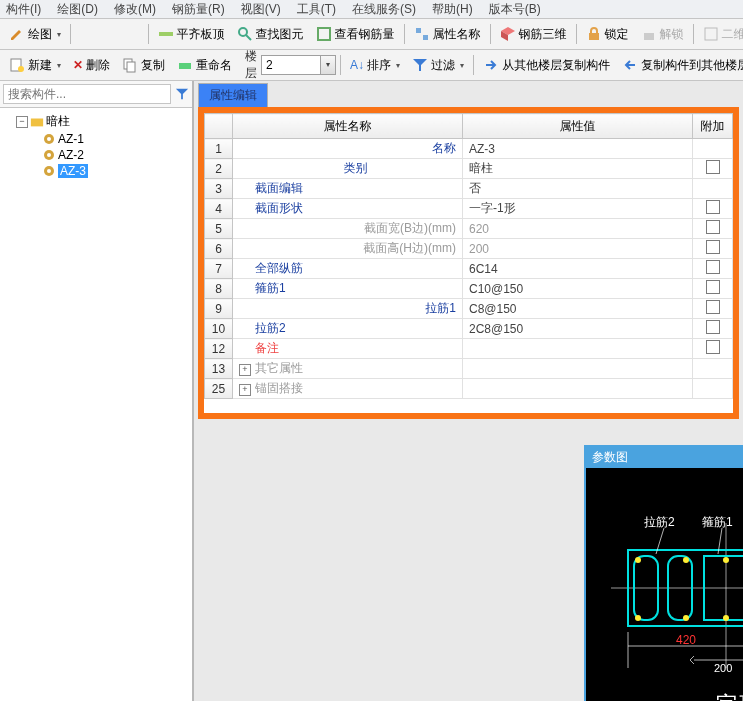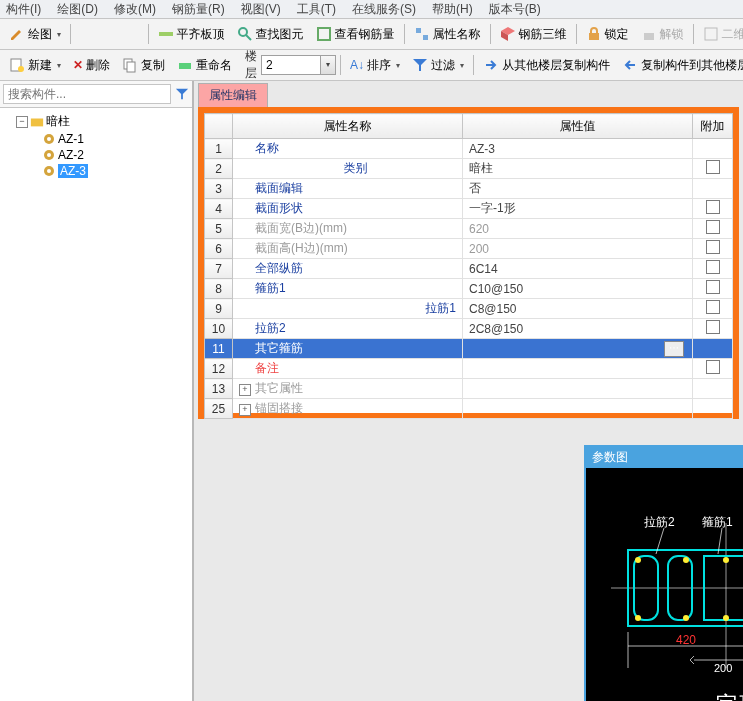--- a/index.html
+++ b/index.html
@@ -15,30 +15,30 @@
   .search{padding:3px;border-bottom:1px solid #c5c5c5;display:flex;align-items:center;gap:4px;background:#f7f7f7;}
   .search input{flex:1;border:1px solid #c5c5c5;height:18px;padding:0 4px;font-size:12px;}
   .filter-ic{width:14px;height:14px;}
   .tree{flex:1;padding:4px 2px;overflow:auto;}
   .tnode{display:flex;align-items:center;gap:2px;padding:1px 0;}
   .tindent1{padding-left:14px;}
   .tindent2{padding-left:40px;}
   .expander{width:10px;height:10px;border:1px solid #888;display:flex;align-items:center;justify-content:center;font-size:9px;line-height:1;color:#444;background:#fff;}
   .sel{background:#3399ff;color:#fff;padding:0 2px;}
   .right{flex:1;background:#e9e9e9;position:relative;}
-  .tab{display:inline-block;background:#fca5a5;border:1px solid #b0b0b0;border-bottom:none;padding:3px 10px;margin:2px 0 0 4px;position:relative;z-index:2;color:#236;}
+  .tab{display:inline-block;background:#3b82f6;border:1px solid #b0b0b0;border-bottom:none;padding:3px 10px;margin:2px 0 0 4px;position:relative;z-index:2;color:#236;}
   .grid{background:#fff;border:6px solid #f97316;margin:0 4px;height:300px;}
   table.tbl{border-collapse:collapse;width:100%;table-layout:fixed;}
   table.tbl th{background:linear-gradient(#fdfdfd,#ececec);border:1px solid #c5c5c5;font-weight:normal;padding:2px 4px;height:20px;}
   table.tbl td{border:1px solid #e1e1e1;padding:0 6px;height:19px;}
   .rowhdr{background:linear-gradient(#fdfdfd,#ececec);text-align:center;color:#333;border:1px solid #c5c5c5 !important;width:26px;}
   .name-cell{color:#1a3fa0;}
   .pin-cell{color:#1a3fa0;padding-left:22px;}
   .val-cell{color:#444;}
-  .gray{color:#9b9b9b;}
+  .gray{color:#9b9b9b;text-align:right;}
   .cb-cell{text-align:center;}
   .cb{display:inline-block;width:12px;height:12px;border:1px solid #7a7a7a;background:#fff;}
   .selrow td{background:#3a73d1;color:#fff;}
   .selrow .rowhdr{background:#3a73d1;color:#fff;}
   .plus{display:inline-block;width:10px;height:10px;border:1px solid #888;text-align:center;line-height:9px;font-size:9px;margin-right:4px;color:#555;background:#fff;}
   .dots{display:inline-block;width:18px;height:14px;border:1px solid #888;background:#eee;text-align:center;font-size:10px;line-height:12px;float:right;margin-right:2px;}
   
   .diagram{position:absolute;left:390px;top:364px;width:300px;height:304px;border:2px solid #4aa3df;background:#000;}
   .diagram .titlebar{background:#4aa3df;color:#fff;padding:2px 6px;font-size:12px;}
   .diagram-body{position:relative;width:100%;height:calc(100% - 20px);}
@@ -246,21 +246,21 @@
             <tr>
           <th></th>
           <th>属性名称</th>
           <th>属性值</th>
           <th>附加</th>
         </tr>
           </thead>
         <tbody id="tbody">
             <tr>
               <td class="rowhdr">1</td>
-              <td class="pin-cell name-cell" style="color: rgb(26, 63, 160); padding-left: 22px;">名称</td>
+              <td class="pin-cell name-cell" style="color: rgb(26, 63, 160); padding-left: 22px; text-align: right;">名称</td>
               <td class="val-cell">AZ-3</td>
               <td class="cb-cell"></td>
             </tr>
             <tr>
               <td class="rowhdr">2</td>
               <td class="pin-cell name-cell" style="color: rgb(26, 63, 160); padding-left: 22px; text-align: center;">类别</td>
               <td class="val-cell">暗柱</td>
               <td class="cb-cell"><span class="cb"></span></td>
             </tr>
             <tr>
@@ -303,28 +303,20 @@
               <td class="rowhdr">9</td>
               <td class="pin-cell name-cell" style="color: rgb(26, 63, 160); padding-left: 22px; text-align: right;">拉筋1</td>
               <td class="val-cell">C8@150</td>
               <td class="cb-cell"><span class="cb"></span></td>
             </tr>
             <tr>
               <td class="rowhdr">10</td>
               <td class="pin-cell name-cell" style="color: rgb(26, 63, 160); padding-left: 22px;">拉筋2</td>
               <td class="val-cell">2C8@150</td>
               <td class="cb-cell"><span class="cb"></span></td>
-            </tr>
-            <tr class="selrow">
-              <td class="rowhdr">11</td>
-              <td class="pin-cell" style="padding-left: 22px;">其它箍筋</td>
-              <td class="val-cell">
-                <span class="dots">⋯</span>
-              </td>
-              <td class="cb-cell"></td>
             </tr>
             <tr>
               <td class="rowhdr">12</td>
               <td class="pin-cell name-cell" style="color: #ef4444; padding-left: 22px;">备注</td>
               <td class="val-cell"></td>
               <td class="cb-cell"><span class="cb"></span></td>
             </tr>
             <tr>
               <td class="rowhdr">13</td>
               <td><span class="plus">+</span><span class="gray">其它属性</span></td>

